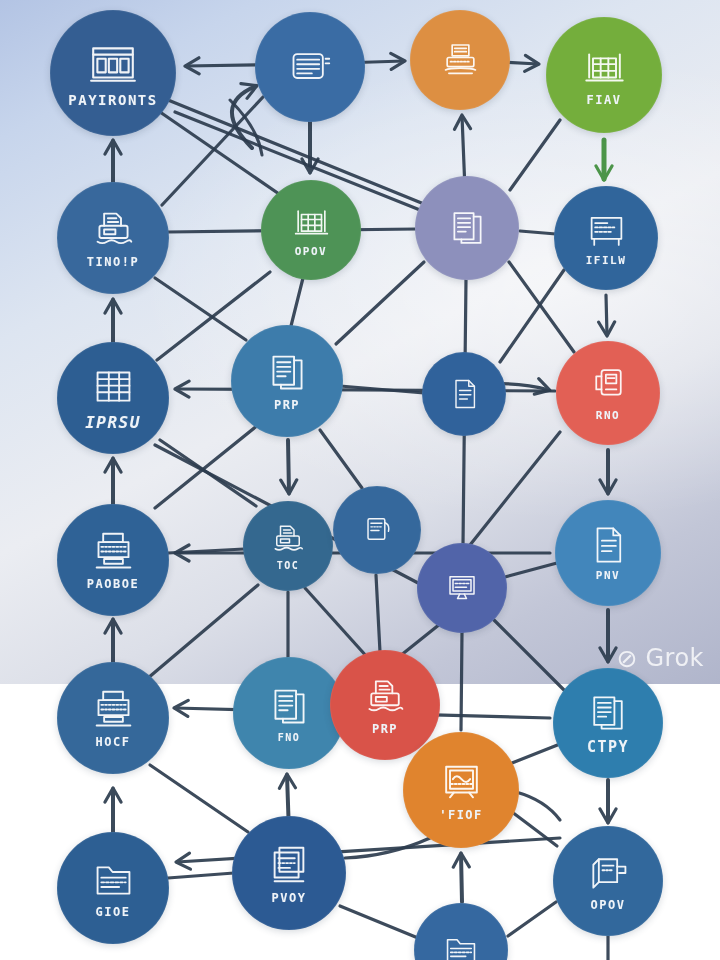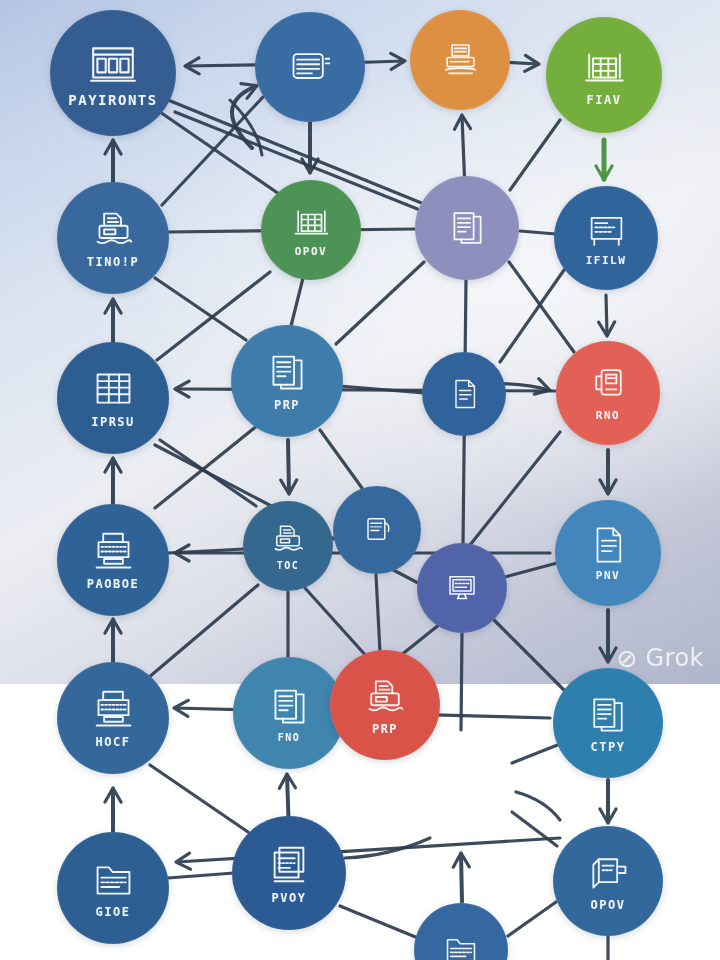--- a/index.html
+++ b/index.html
@@ -200,21 +200,21 @@
       </div>
       <div class="node" style="left: 57px; top: 342px; width: 112px; height: 112px; background: rgb(45, 94, 146);">
         <span class="nicon" style="width: 57px; height: 45px;"><svg viewBox="0 0 48 48" width="100%" height="100%" fill="none" stroke="#ffffff" stroke-width="2" stroke-linecap="round" stroke-linejoin="round" opacity="0.93">
             <rect x="7" y="8" width="34" height="30"></rect>
             <line x1="7" y1="15" x2="41" y2="15"></line>
             <line x1="7" y1="22" x2="41" y2="22"></line>
             <line x1="7" y1="29" x2="41" y2="29"></line>
             <line x1="19" y1="8" x2="19" y2="38"></line>
             <line x1="30" y1="8" x2="30" y2="38"></line>
           </svg></span>
-        <span class="nlabel" style="font-size: 12px;">IPRSU</span>
+        <span class="nlabel" style="font-size: 16px; font-style: italic;">IPRSU</span>
       </div>
       <div class="node" style="left: 231px; top: 325px; width: 112px; height: 112px; background: rgb(61, 124, 171);">
         <span class="nicon" style="width: 57px; height: 45px;"><svg viewBox="0 0 48 48" width="100%" height="100%" fill="none" stroke="#ffffff" stroke-width="2" stroke-linecap="round" stroke-linejoin="round" opacity="0.93">
             <rect x="9" y="7" width="22" height="30"></rect>
             <path d="M31,11 h8 v30 h-22 v-4"></path>
             <line x1="13" y1="13" x2="27" y2="13"></line>
             <line x1="13" y1="18" x2="27" y2="18"></line>
             <line x1="13" y1="23" x2="27" y2="23"></line>
             <line x1="13" y1="28" x2="22" y2="28"></line>
           </svg></span>
@@ -315,30 +315,41 @@
         <span class="nicon" style="width: 56px; height: 44px;"><svg viewBox="0 0 48 48" width="100%" height="100%" fill="none" stroke="#ffffff" stroke-width="2" stroke-linecap="round" stroke-linejoin="round" opacity="0.93">
             <path d="M14,20 V7 h13 l5,5 v8"></path>
             <line x1="18" y1="12" x2="27" y2="12"></line>
             <line x1="18" y1="16" x2="29" y2="16"></line>
             <rect x="9" y="20" width="30" height="13" rx="2"></rect>
             <rect x="14" y="24" width="12" height="5"></rect>
             <path d="M7,37 q5,3 10,0 t10,0 t10,0 t6,0"></path>
           </svg></span>
         <span class="nlabel" style="font-size: 12px;">PRP</span>
       </div>
+      <div class="node" style="left: 403px; top: 732px; width: 116px; height: 116px; background: rgb(224, 132, 46);">
+        <span class="nicon" style="width: 59px; height: 46px;"><svg viewBox="0 0 48 48" width="100%" height="100%" fill="none" stroke="#ffffff" stroke-width="2" stroke-linecap="round" stroke-linejoin="round" opacity="0.93">
+            <rect x="8" y="8" width="32" height="27"></rect>
+            <rect x="12" y="12" width="24" height="19"></rect>
+            <path d="M15,21 q4,-6 9,0 t9,0"></path>
+            <line x1="13" y1="26" x2="35" y2="26" stroke-dasharray="2,2"></line>
+            <line x1="12" y1="40" x2="16" y2="35"></line>
+            <line x1="36" y1="40" x2="32" y2="35"></line>
+          </svg></span>
+        <span class="nlabel" style="font-size: 12px;">'FIOF</span>
+      </div>
       <div class="node" style="left: 553px; top: 668px; width: 110px; height: 110px; background: rgb(46, 126, 174);">
         <span class="nicon" style="width: 56px; height: 44px;"><svg viewBox="0 0 48 48" width="100%" height="100%" fill="none" stroke="#ffffff" stroke-width="2" stroke-linecap="round" stroke-linejoin="round" opacity="0.93">
             <rect x="9" y="7" width="22" height="30"></rect>
             <path d="M31,11 h8 v30 h-22 v-4"></path>
             <line x1="13" y1="13" x2="27" y2="13"></line>
             <line x1="13" y1="18" x2="27" y2="18"></line>
             <line x1="13" y1="23" x2="27" y2="23"></line>
             <line x1="13" y1="28" x2="22" y2="28"></line>
           </svg></span>
-        <span class="nlabel" style="font-size: 12px;">CTPY</span>
+        <span class="nlabel" style="font-size: 15px;">CTPY</span>
       </div>
       <div class="node" style="left: 57px; top: 832px; width: 112px; height: 112px; background: rgb(45, 95, 147); text-align: right;">
         <span class="nicon" style="width: 57px; height: 45px;"><svg viewBox="0 0 48 48" width="100%" height="100%" fill="none" stroke="#ffffff" stroke-width="2" stroke-linecap="round" stroke-linejoin="round" opacity="0.93">
             <path d="M7,11 h12 l4,5 h18 v23 h-34 z"></path>
             <line x1="11" y1="22" x2="37" y2="22"></line>
             <line x1="11" y1="27" x2="37" y2="27" stroke-dasharray="3,2"></line>
             <line x1="11" y1="32" x2="30" y2="32"></line>
           </svg></span>
         <span class="nlabel" style="font-size: 12px;">GIOE</span>
       </div>

